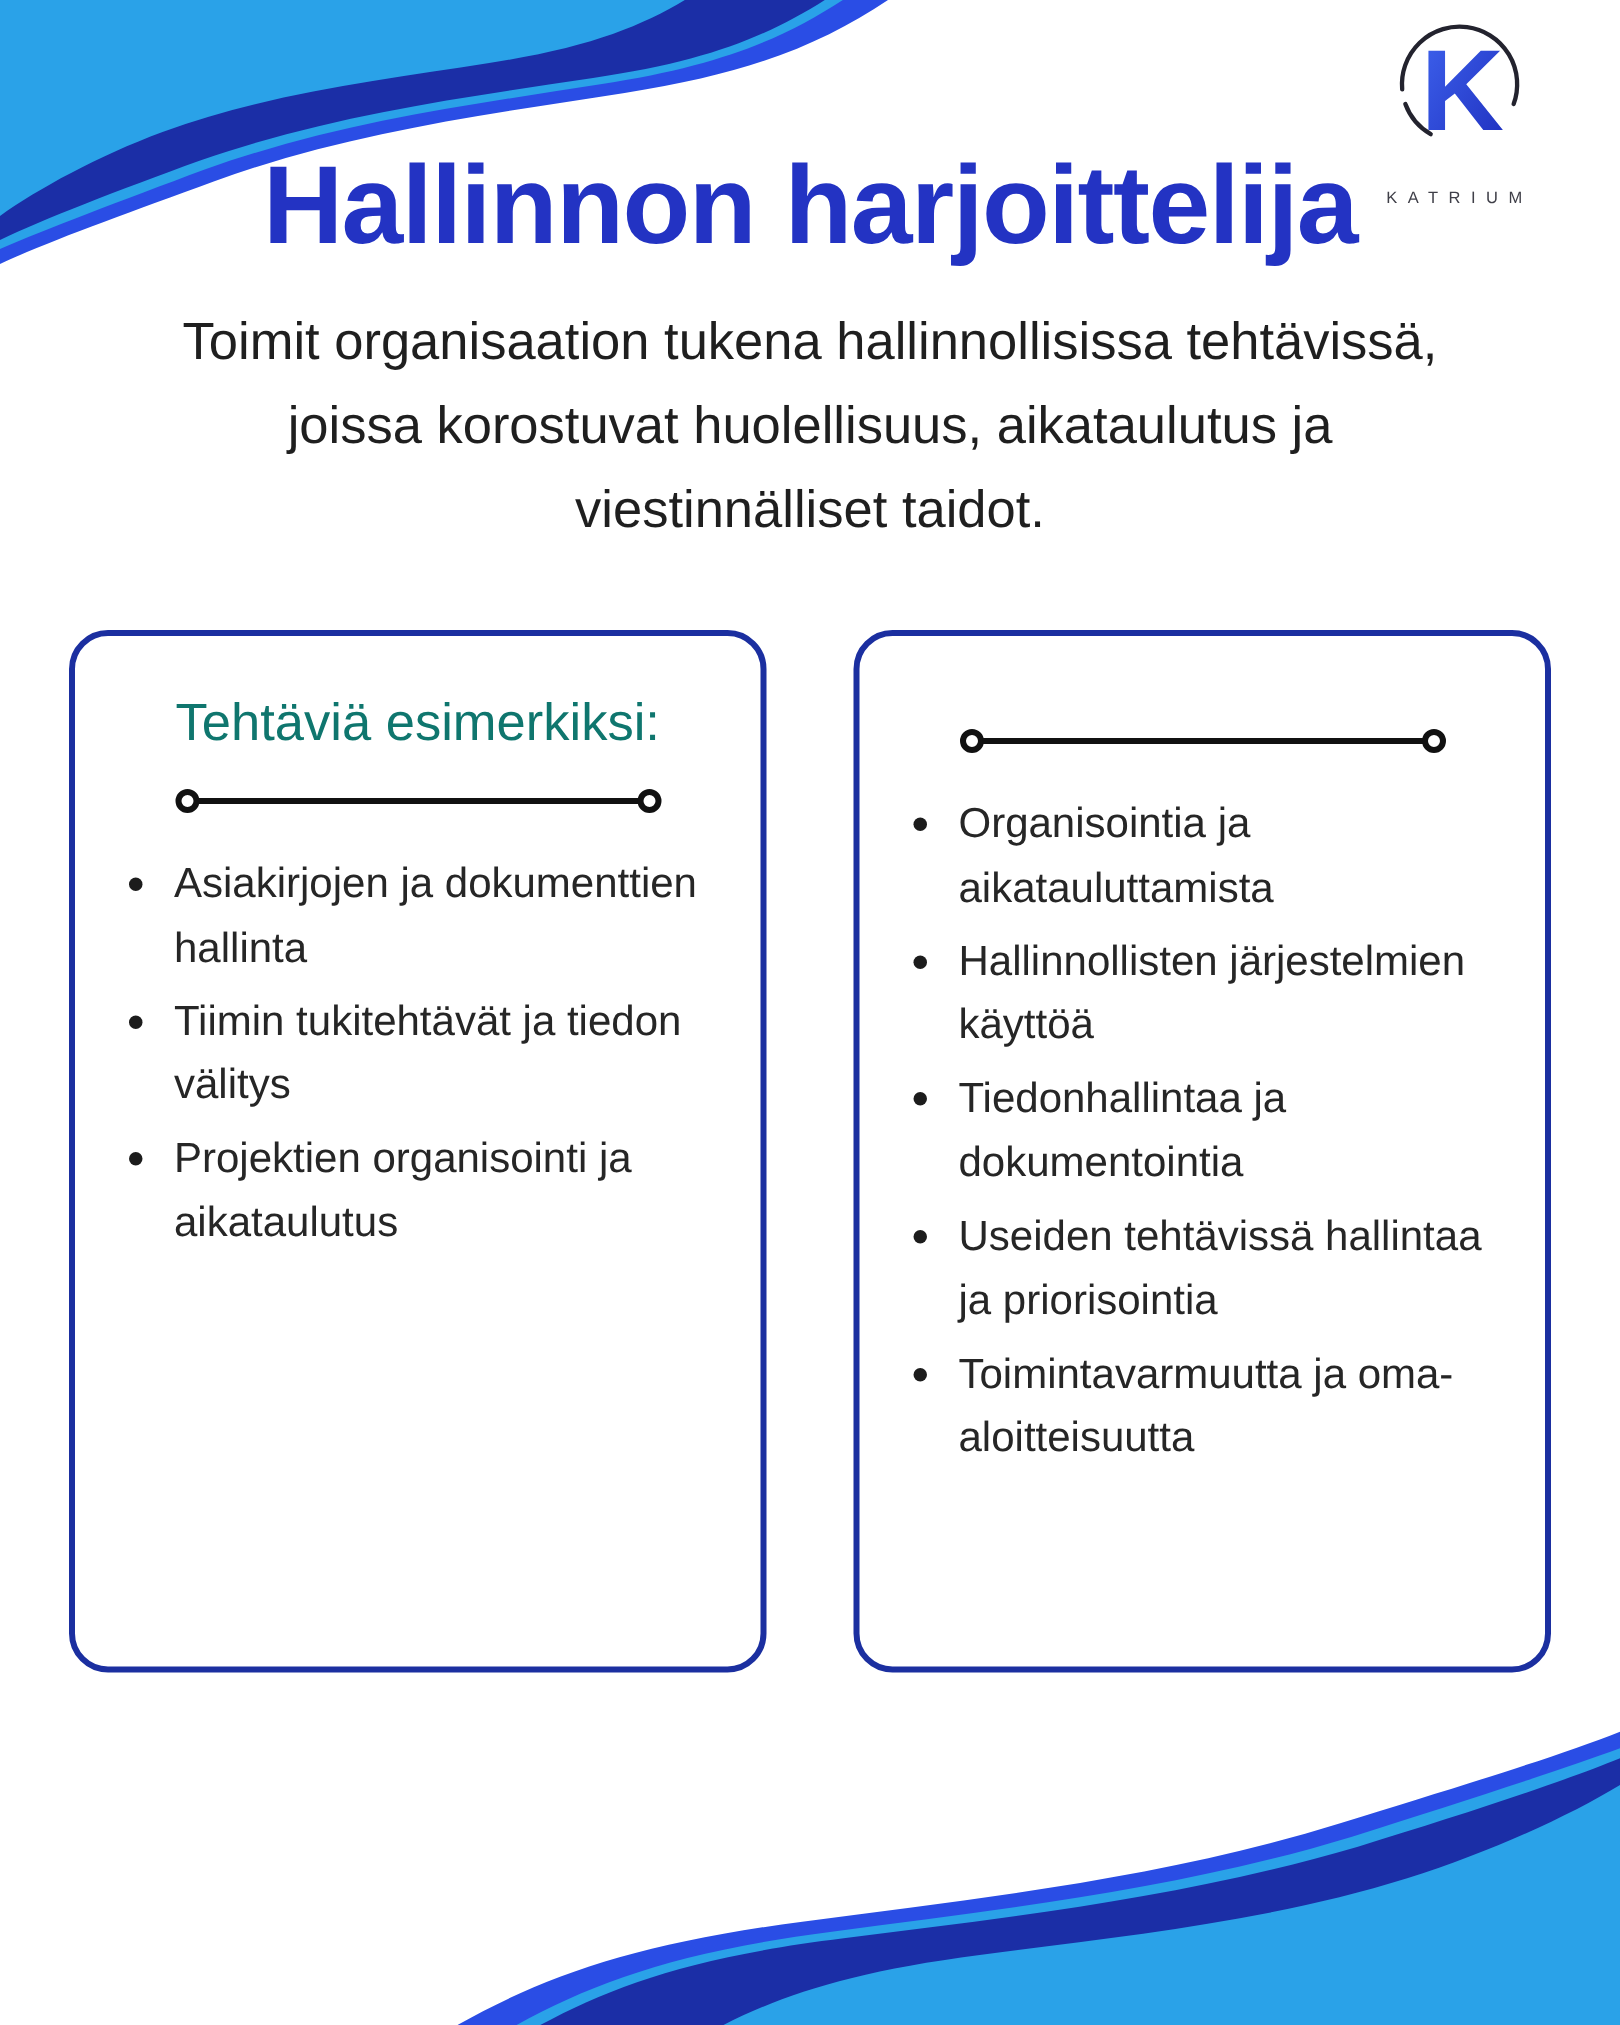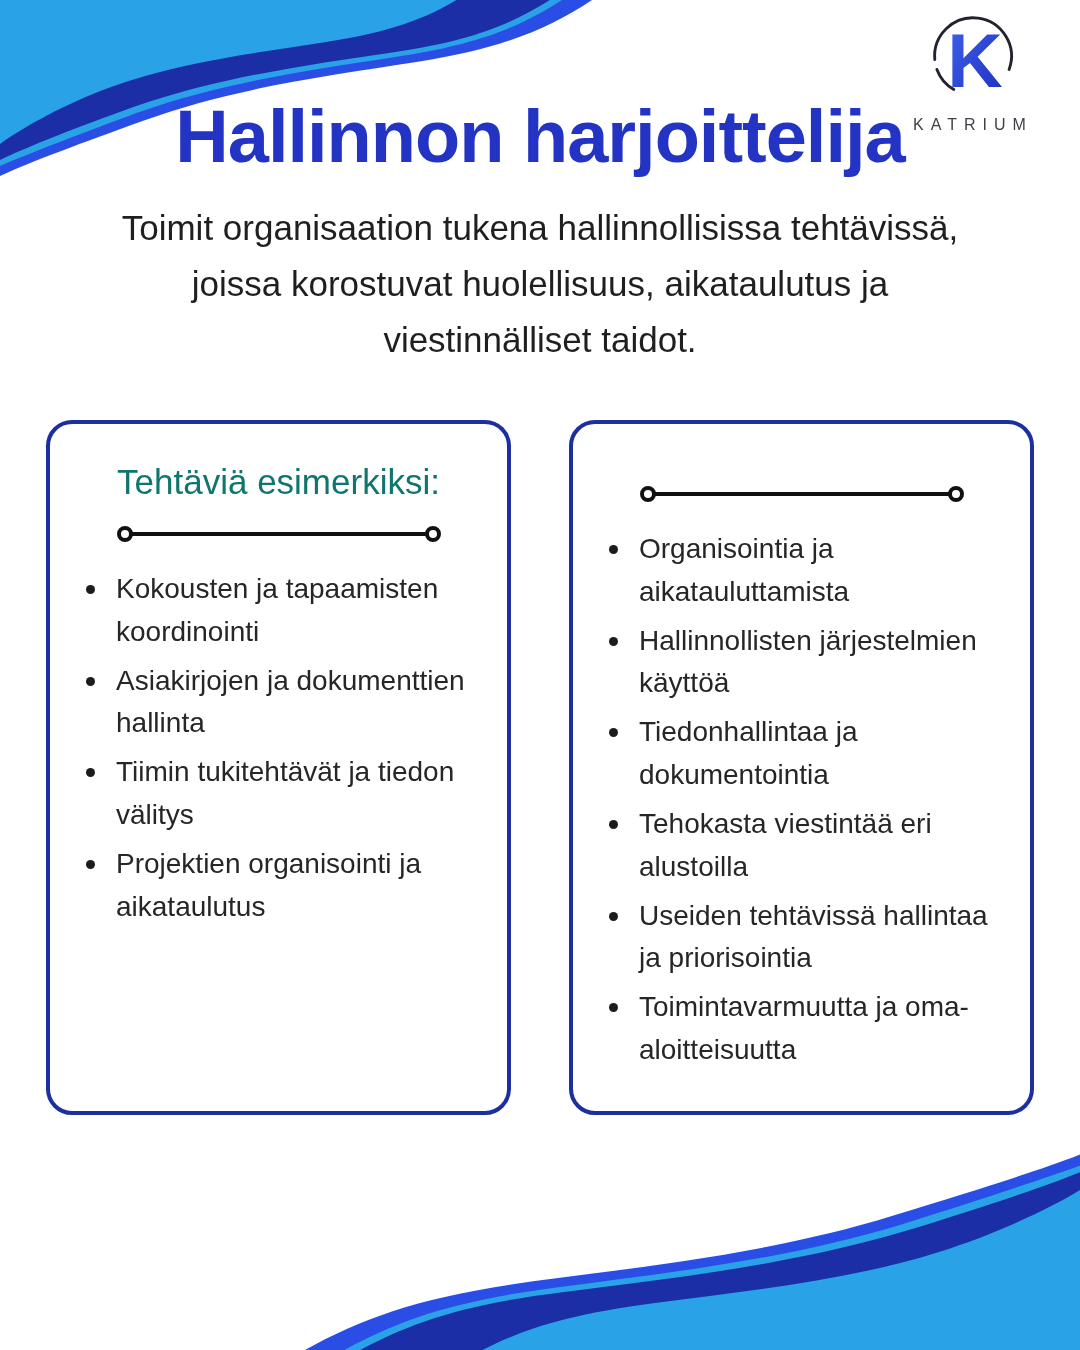--- a/index.html
+++ b/index.html
@@ -37,22 +37,22 @@
     pointer-events:none;
   }
   .wave-top svg,.wave-bottom svg{display:block;width:100%;height:100%;}
   
   .logo{
     position:absolute;top:14px;right:22px;
     width:170px;text-align:center;
   }
   .logo svg{display:block;margin:0 auto;}
   .brand{
-    margin-top:6px;
-    font-size:16px;
+    margin-top:16px;
+    font-size:11px;
     letter-spacing:7px;
     font-weight:500;
     color:var(--brand_text);
   }
   
   header{padding-top:100px;text-align:center;}
   .title{
     font-size:74px;
     font-weight:800;
     letter-spacing:-1px;
@@ -174,37 +174,35 @@
   <div class="cards">
 
     <section class="card">
       <div class="card-title">Tehtäviä esimerkiksi:</div>
       <div class="divider">
         <span class="dot"></span>
         <span class="line"></span>
         <span class="dot"></span>
       </div>
       <ul class="bullets">
-          <li>Kokousten ja tapaamisten koordinointi</li>
           <li>Asiakirjojen ja dokumenttien hallinta</li>
           <li>Tiimin tukitehtävät ja tiedon välitys</li>
           <li>Projektien organisointi ja aikataulutus</li>
         </ul>
     </section>
 
     <section class="card">
       <div class="divider">
         <span class="dot"></span>
         <span class="line"></span>
         <span class="dot"></span>
       </div>
       <ul class="bullets">
           <li>Organisointia ja aikatauluttamista</li>
           <li>Hallinnollisten järjestelmien käyttöä</li>
           <li>Tiedonhallintaa ja dokumentointia</li>
-          <li>Tehokasta viestintää eri alustoilla</li>
           <li>Useiden tehtävissä hallintaa ja priorisointia</li>
           <li>Toimintavarmuutta ja oma-aloitteisuutta</li>
         </ul>
     </section>
 
   </div>
 </div>
 
 </body></html>

